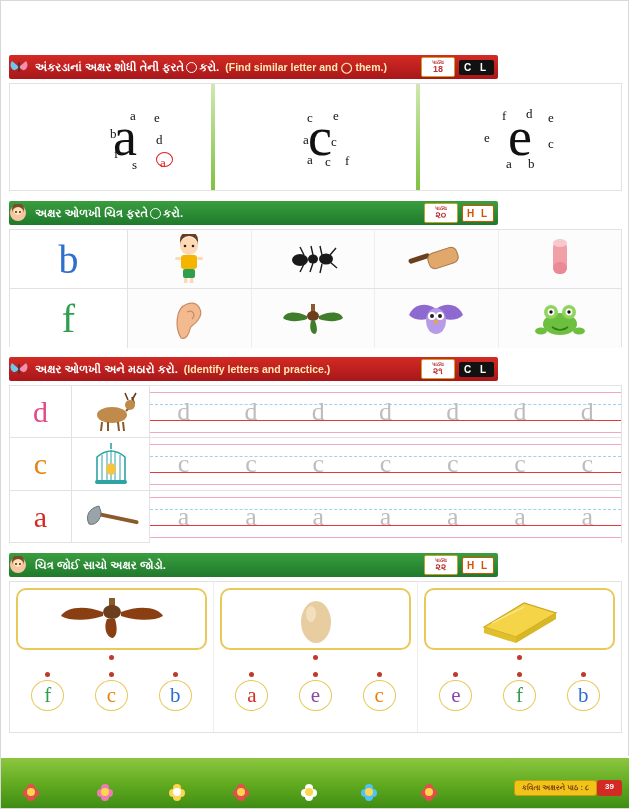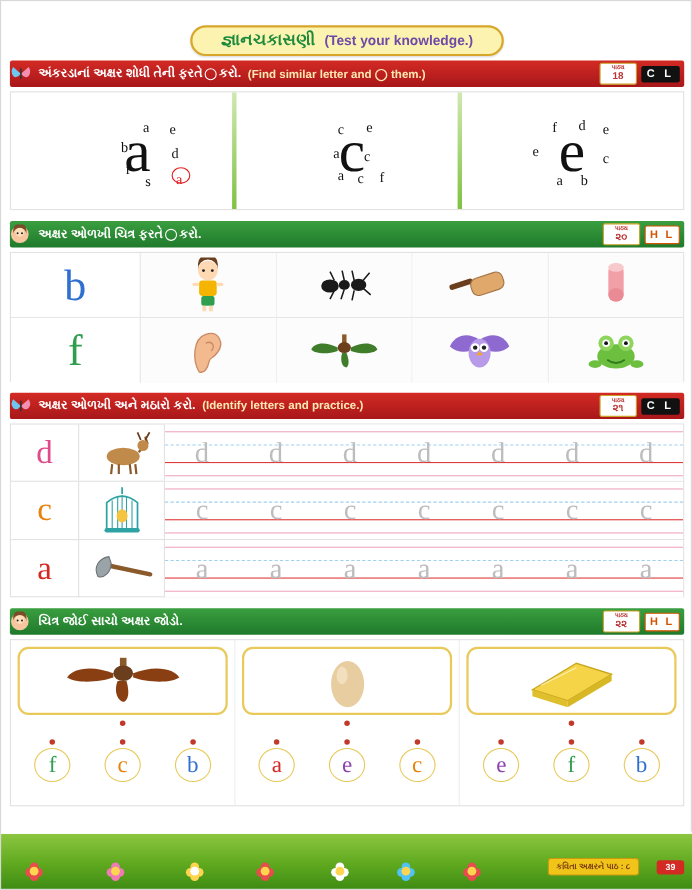--- a/index.html
+++ b/index.html
@@ -31,21 +31,21 @@
   }
   .title-guj {
     color: #1c8a3c; font-size: 15px; font-weight: bold; letter-spacing: .3px;
   }
   .title-eng {
     color: #6b4aa8; font-size: 12.5px; font-weight: bold;
   }
 
   
   .hdr {
-    position: absolute; left: 8px; width: 613px; height: 24px;
+    position: absolute; left: 8px; width: 489px; height: 24px;
     display: flex; align-items: center;
     border-radius: 2px;
   }
   .hdr.red { background: linear-gradient(#d32a24,#a8171a); }
   .hdr.green { background: linear-gradient(#3a9e3f,#1f7a2c); }
   .hdr .butterfly { width: 26px; text-align: center; font-size: 13px; color: #fff; }
   .hdr .guj { color: #ffffff; font-size: 11.5px; font-weight: bold; white-space: nowrap; }
   .hdr .eng { color: #ffe9b0; font-size: 10.5px; font-weight: bold; margin-left: 6px; white-space: nowrap; }
   .hdr.green .eng { color: #fff9c4; }
   .hdr .circ {
@@ -175,45 +175,39 @@
   .flower { position: absolute; bottom: 8px; width: 16px; height: 16px; }
   .flower .petal {
     position: absolute; width: 8px; height: 8px; border-radius: 50%;
   }
   .flower .core {
     position: absolute; left: 4px; top: 4px; width: 8px; height: 8px;
     border-radius: 50%; background: #ffd54f;
   }
   .footer-tab {
     position: absolute; right: 8px; bottom: 12px;
-    display: flex; align-items: center; gap: 16px;
+    display: flex; gap: 0;
   }
   .footer-tab .lbl {
     background: #f0c419; color: #7a3b10; font-size: 7.5px; font-weight: bold;
     padding: 2px 7px; border-radius: 3px; border: 1px solid #c79a0f;
   }
   .footer-tab .num {
     background: #d32a24; color: #fff; font-size: 8px; font-weight: bold;
     padding: 2px 8px; border-radius: 3px;
   }
 
   
   svg { display: block; }
 </style>
 </head>
 <body>
 
 <div class="page">
 
-  <div class="title-bar">
-    <div class="title-pill">
-      <span class="title-guj">જ્ઞાનચકાસણી</span>
-      <span class="title-eng">(Test your knowledge.)</span>
-    </div>
-  </div>
 
   <div class="hdr red" style="top:54px;">
     <span class="butterfly">
       <svg width="20" height="14" viewBox="0 0 20 14">
           <path d="M10 7 L3 1 Q0 5 3 9 Q6 12 10 7 Z" fill="#6fc7ee"></path>
           <path d="M10 7 L17 1 Q20 5 17 9 Q14 12 10 7 Z" fill="#f48fb1"></path>
           <rect x="9.3" y="2" width="1.4" height="10" fill="#333" rx=".7"></rect>
         </svg>
     </span>
     <span class="guj">અંકરડાનાં અક્ષર શોધી તેની ફરતે</span>

